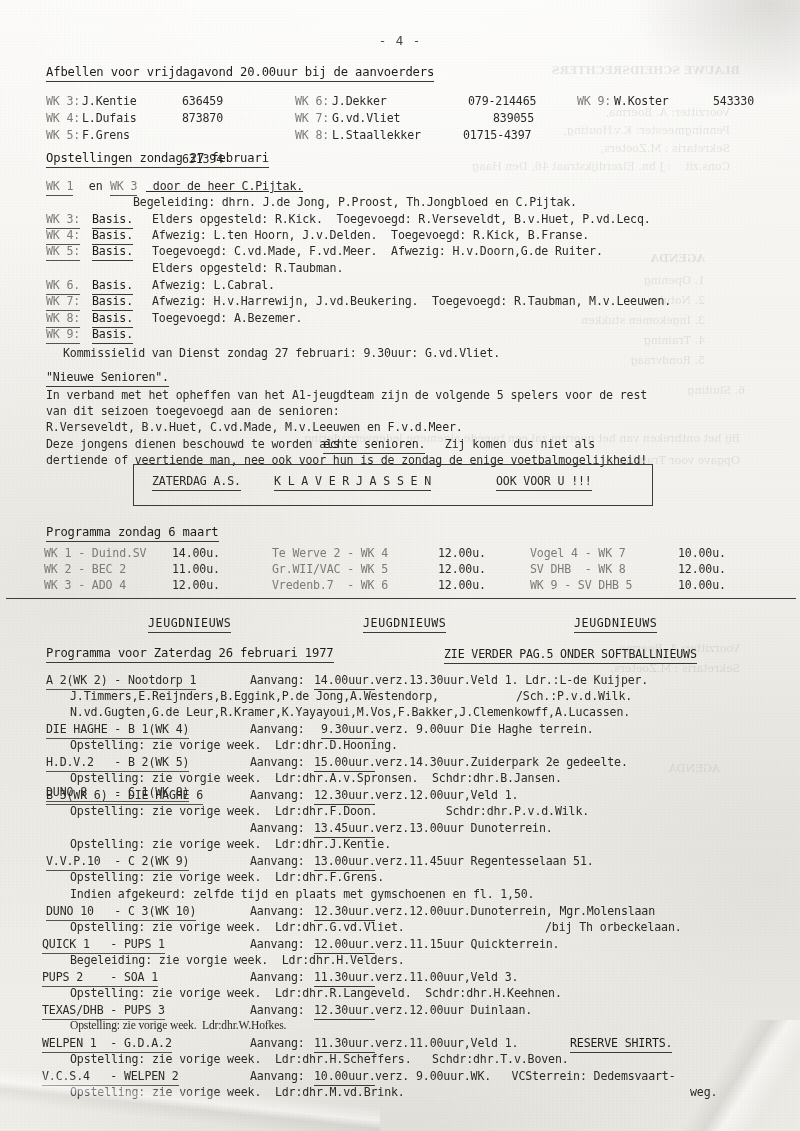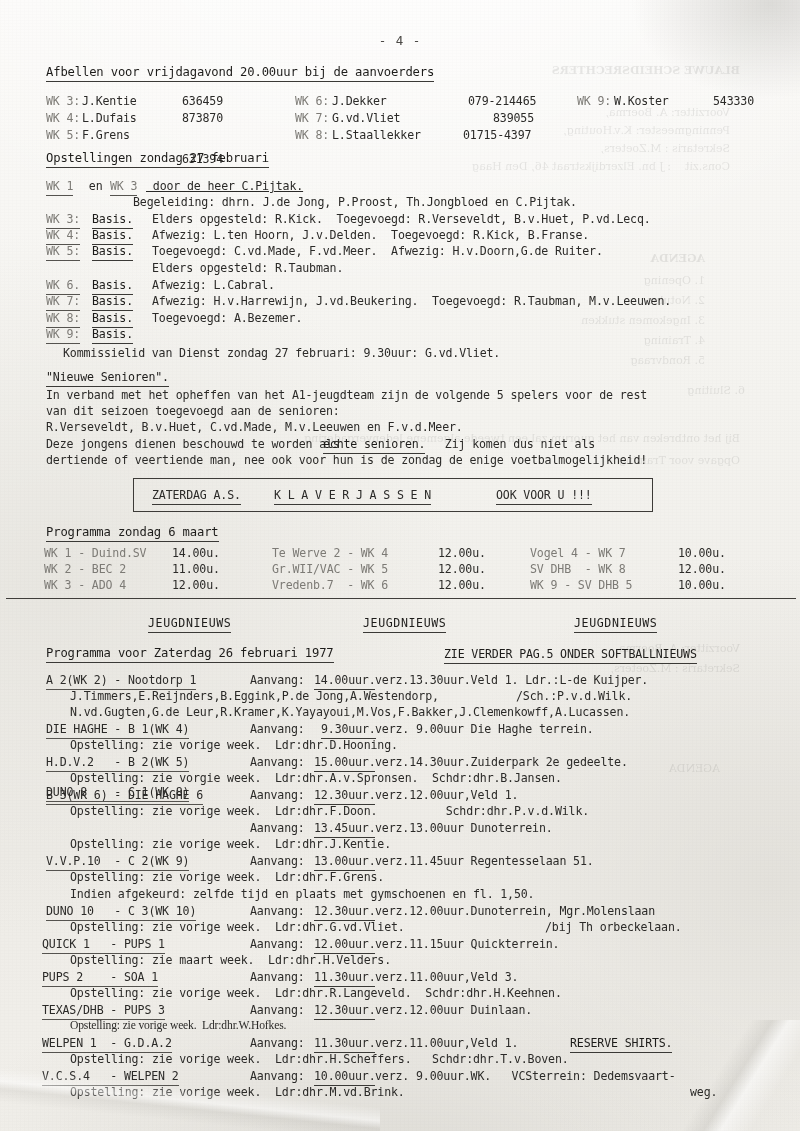--- a/index.html
+++ b/index.html
@@ -89,22 +89,22 @@
     top: 33px; left: 0; width: 800px;
     text-align: center;
     font-size: 12.5px;
     color: #4b4946;
     letter-spacing: 1px;
   }
 
   
   #klaver-box {
     position: absolute;
-    left: 133px; top: 478px;
-    width: 520px; height: 34px;
+    left: 133px; top: 464px;
+    width: 520px; height: 42px;
     border: 1.4px solid #3d3b38;
     box-sizing: border-box;
   }
   #klaver-box .cell { position: absolute; top: 8px; white-space: pre; font-size: 11.6px; }
 
   
   .hr-full {
     position: absolute;
     left: 6px; width: 790px; height: 0;
     border-top: 1.5px solid #3f3d3a;
@@ -315,21 +315,21 @@
     <span class="ln" style="left:250px; top:903px;">Aanvang: </span>
     <span class="ln u" style="left:314px; top:903px;">12.30uur.</span>
     <span class="ln" style="left:375px; top:903px;">verz.12.00uur.Dunoterrein, Mgr.Molenslaan</span>
     <span class="ln" style="left:70px;  top:919px;">Opstelling: zie vorige week.  Ldr:dhr.G.vd.Vliet.</span>
     <span class="ln" style="left:545px; top:919px;">/bij Th orbeckelaan.</span>
 
     <span class="ln u2" style="left:42px;  top:936px;">QUICK 1   - PUPS 1</span>
     <span class="ln" style="left:250px; top:936px;">Aanvang: </span>
     <span class="ln u" style="left:314px; top:936px;">12.00uur.</span>
     <span class="ln" style="left:375px; top:936px;">verz.11.15uur Quickterrein.</span>
-    <span class="ln" style="left:70px;  top:952px;">Opstelling: zie maart week.  Ldr:dhr.H.Velders.</span>
+    <span class="ln" style="left:70px;  top:952px;">Begeleiding: zie vorgie week.  Ldr:dhr.H.Velders.</span>
 
     <span class="ln u2" style="left:42px;  top:969px;">PUPS 2    - SOA 1</span>
     <span class="ln" style="left:250px; top:969px;">Aanvang: </span>
     <span class="ln u" style="left:314px; top:969px;">11.30uur.</span>
     <span class="ln" style="left:375px; top:969px;">verz.11.00uur,Veld 3.</span>
     <span class="ln" style="left:70px;  top:985px;">Opstelling: zie vorige week.  Ldr:dhr.R.Langeveld.  Schdr:dhr.H.Keehnen.</span>
 
     <span class="ln u2" style="left:42px;  top:1002px;">TEXAS/DHB - PUPS 3</span>
     <span class="ln" style="left:250px; top:1002px;">Aanvang: </span>
     <span class="ln u" style="left:314px; top:1002px;">12.30uur.</span>

